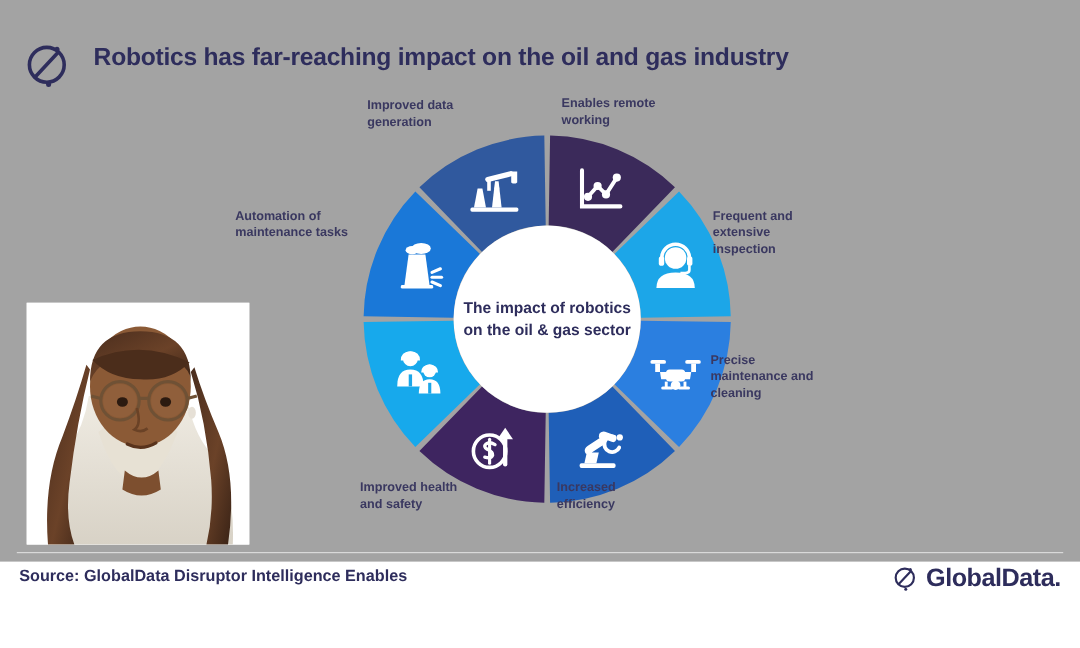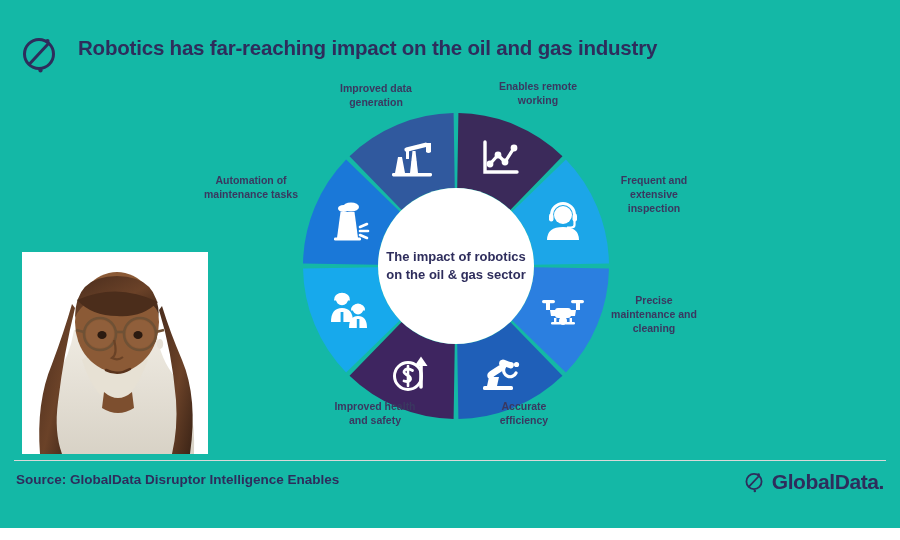--- a/index.html
+++ b/index.html
@@ -4,22 +4,22 @@
 <style>
   * { box-sizing: border-box; margin: 0; padding: 0; }
   html, body {
     width: 900px; height: 540px;
     background: #ffffff;
     font-family: "Liberation Sans", sans-serif;
     overflow: hidden;
   }
   #slide {
     position: relative;
-    width: 900px; height: 528px;
-    background: #14b8a6;
+    width: 900px; height: 468px;
+    background: #a3a3a3;
   }
 
   
   #header {
     position: absolute;
     left: 0; top: 22px;
     width: 900px; height: 60px;
   }
   #brand-mark {
     position: absolute;
@@ -71,21 +71,21 @@
 
   
   .wheel-label {
     position: absolute;
     font-size: 10.5px;
     font-weight: bold;
     line-height: 1.33;
     color: #3a3860;
     white-space: pre-line;
   }
-  .lbl-center { text-align: center; }
+  .lbl-center { text-align: left; }
 
   #lbl-improved-data      { left: 110px; top: 4px;   width: 140px; }
   #lbl-remote-working     { left: 272px; top: 2px;   width: 140px; }
   #lbl-inspection         { left: 398px; top: 96px;  width: 120px; }
   #lbl-maintenance        { left: 396px; top: 216px; width: 124px; }
   #lbl-efficiency         { left: 268px; top: 322px; width: 120px; }
   #lbl-health-safety      { left: 104px; top: 322px; width: 150px; }
   #lbl-gas-leak           { left: 0px;   top: 216px; width: 104px; }
   #lbl-automation         { left: 0px;   top: 96px;  width: 110px; }
 
@@ -286,21 +286,21 @@
 working</div>
 
     <div class="wheel-label lbl-center" id="lbl-inspection">Frequent and
 extensive
 inspection</div>
 
     <div class="wheel-label lbl-center" id="lbl-maintenance">Precise
 maintenance and
 cleaning</div>
 
-    <div class="wheel-label lbl-center" id="lbl-efficiency">Accurate
+    <div class="wheel-label lbl-center" id="lbl-efficiency">Increased
 efficiency</div>
 
     <div class="wheel-label lbl-center" id="lbl-health-safety">Improved health
 and safety</div>
 
 
     <div class="wheel-label lbl-center" id="lbl-automation">Automation of
 maintenance tasks</div>
   </div>
 

